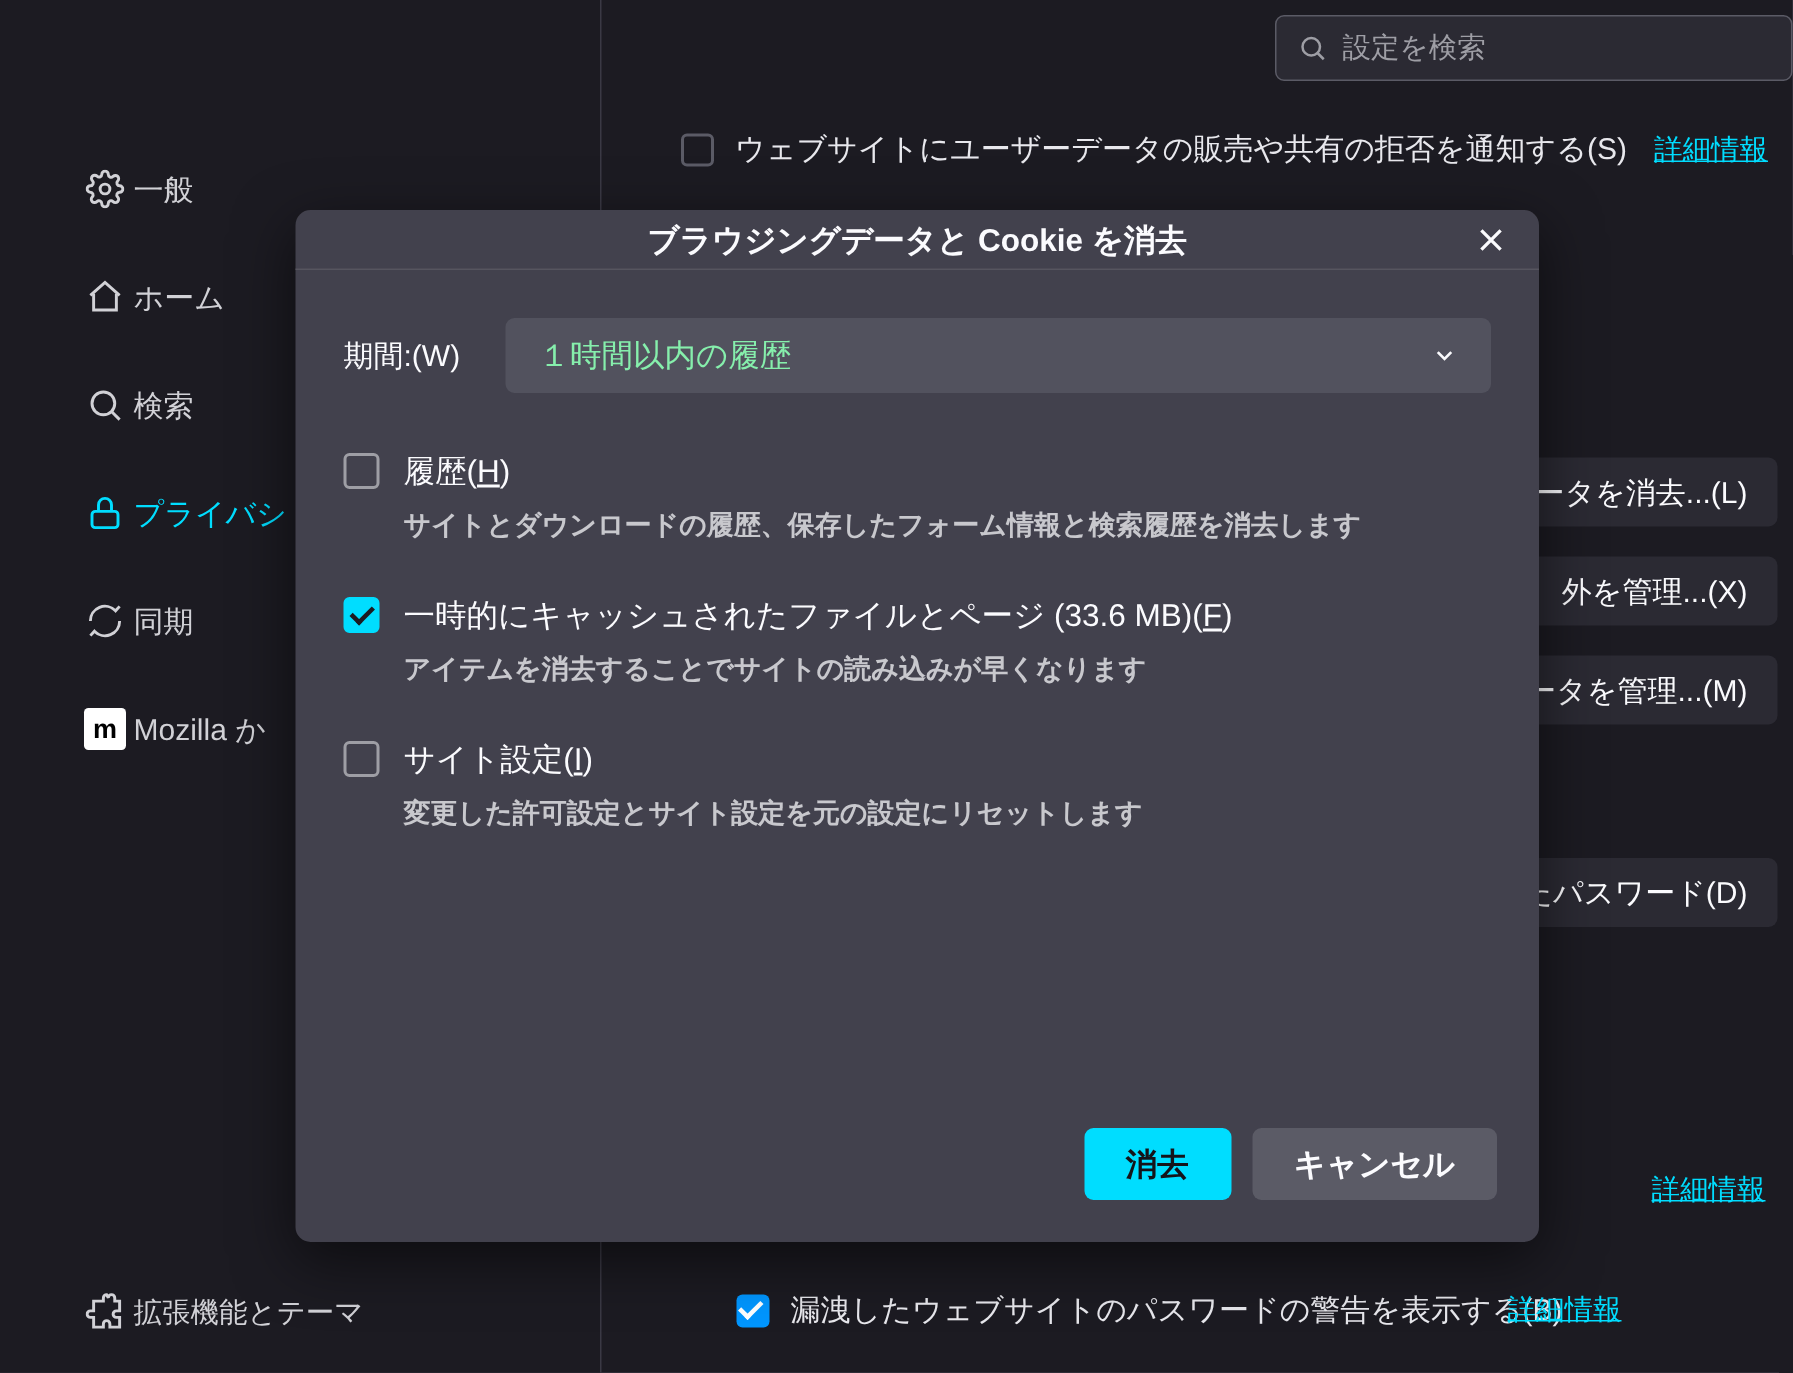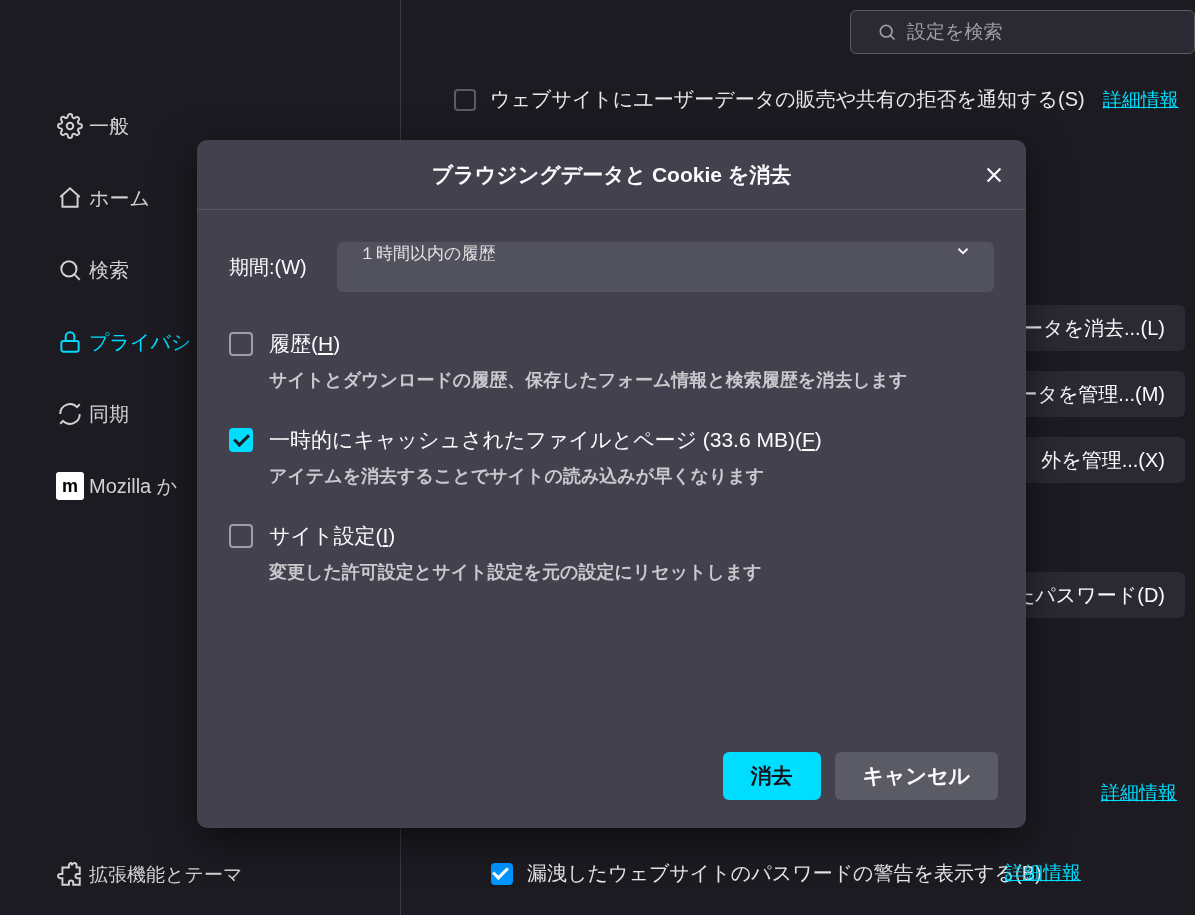--- a/index.html
+++ b/index.html
@@ -38,21 +38,21 @@
 .sidebar-bottom .nav-item { font-size: 19px; margin-bottom: 6px; height: 48px; }
 
 
 .main {
   position:absolute; left:400px; top:0; right:0; height:100%;
   border-left: 1px solid #3a3944;
 }
 .search-field {
   position:absolute; right:0; top:10px; width:345px; height:44px;
   background:#2b2a33; border:1px solid #5b5b66; border-radius:6px;
-  display:flex; align-items:center; padding-left:26px; gap:10px;
+  display:flex; align-items:center; padding-left:14px; gap:10px;
   color:#9e9ea5; font-size:19px;
 }
 .search-field svg { width:20px; height:20px; stroke:#9e9ea5; fill:none; stroke-width:2; }
 
 .bg-top-row {
   position:absolute; left:53px; top:86px; right:0;
   display:flex; align-items:center; gap:14px;
   color:#e8e8ed; font-size:20px;
 }
 .bg-top-row .cb { width:22px;height:22px;border:2px solid #5b5b66;border-radius:4px;flex-shrink:0; }
@@ -82,39 +82,39 @@
 .more-link-2 { position:absolute; left:604px; top:860px; }
 
 
 .modal {
   position:absolute; left:197px; top:140px; width:829px; height:688px;
   background:#42414d; border-radius:10px;
   box-shadow:0 12px 40px rgba(0,0,0,0.55);
   display:flex; flex-direction:column;
 }
 .modal-hdr {
-  height:70px; display:flex; align-items:center; justify-content:center;
+  height:40px; display:flex; align-items:center; justify-content:center;
   border-bottom:1px solid #56555f;
   position:relative;
 }
 .modal-title { font-size:21px; font-weight:600; color:#fbfbfe; }
 .close {
   position:absolute; right:16px; top:50%; transform:translateY(-50%);
   width:32px;height:32px; display:flex;align-items:center;justify-content:center;
   cursor:pointer;
 }
 .close svg { width:22px;height:22px; stroke:#fbfbfe; stroke-width:2.4; }
 
 .modal-body { padding: 32px 32px 0 32px; flex:1; }
 .period-row { display:flex; align-items:center; gap:18px; margin-bottom:38px; }
 .period-label { font-size:20px; color:#fbfbfe; width:90px; }
 .select {
   flex:1; height:50px; background:#52525e; border-radius:6px;
-  display:flex; justify-content:space-between;
-  padding:0 22px; font-size:17px; color:#e5e5e5; cursor:pointer;
+  display:flex; align-items:center; justify-content:space-between;
+  padding:0 22px; font-size:21px; color:#86efac; cursor:pointer;
 }
 .select svg { width:18px;height:18px; stroke:#fbfbfe; stroke-width:2.4; fill:none; }
 
 .option { display:flex; gap:16px; margin-bottom:34px; }
 .opt-cb {
   width:24px; height:24px; border:2px solid #9e9ea5; border-radius:4px;
   flex-shrink:0; margin-top:2px; cursor:pointer; position:relative;
 }
 .opt-cb.checked { background:#00ddff; border-color:#00ddff; }
 .opt-cb.checked::after {
@@ -213,22 +213,22 @@
   </div>
 
   <div class="bg-top-row">
     <span class="cb"></span>
     <span>ウェブサイトにユーザーデータの販売や共有の拒否を通知する(S)</span>
     <span class="bg-link" style="margin-left:4px;">詳細情報</span>
   </div>
 
   <div class="side-buttons">
     <button class="side-btn">ータを消去...(L)</button>
+    <button class="side-btn">外を管理...(X)</button>
     <button class="side-btn">ータを管理...(M)</button>
-    <button class="side-btn">外を管理...(X)</button>
   </div>
   <div class="side-buttons2">
     <button class="side-btn">外サイト...(X)</button>
     <button class="side-btn">れたパスワード(D)</button>
   </div>
 
   <div class="bg-row bg-bottom1">
     <span>案する</span>
   </div>
   <span class="bg-link more-link-1">詳細情報</span>

